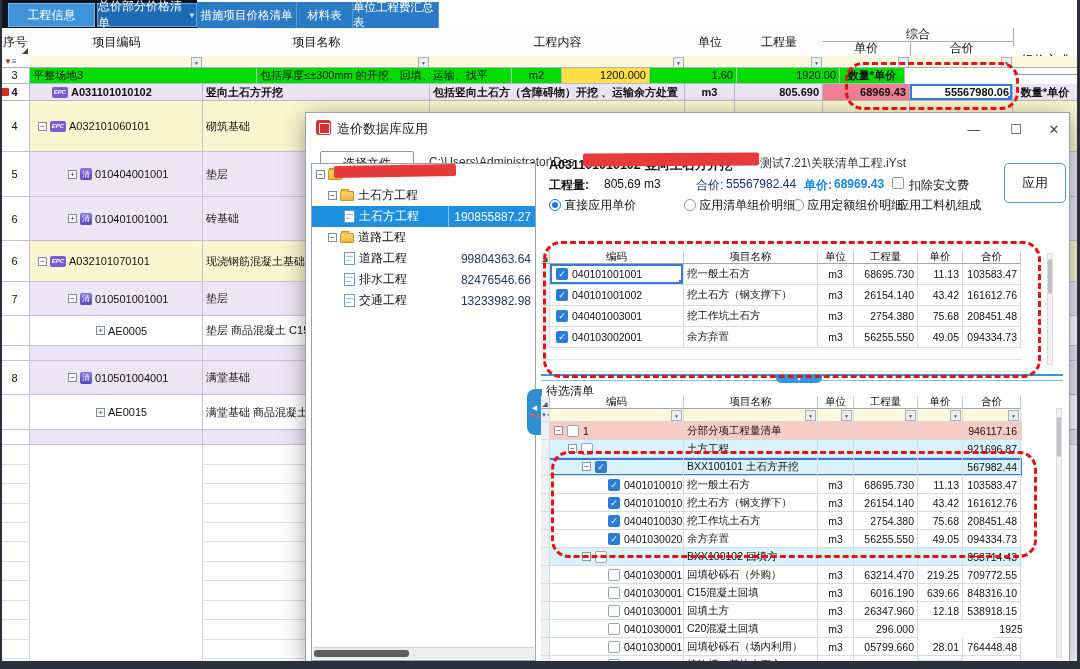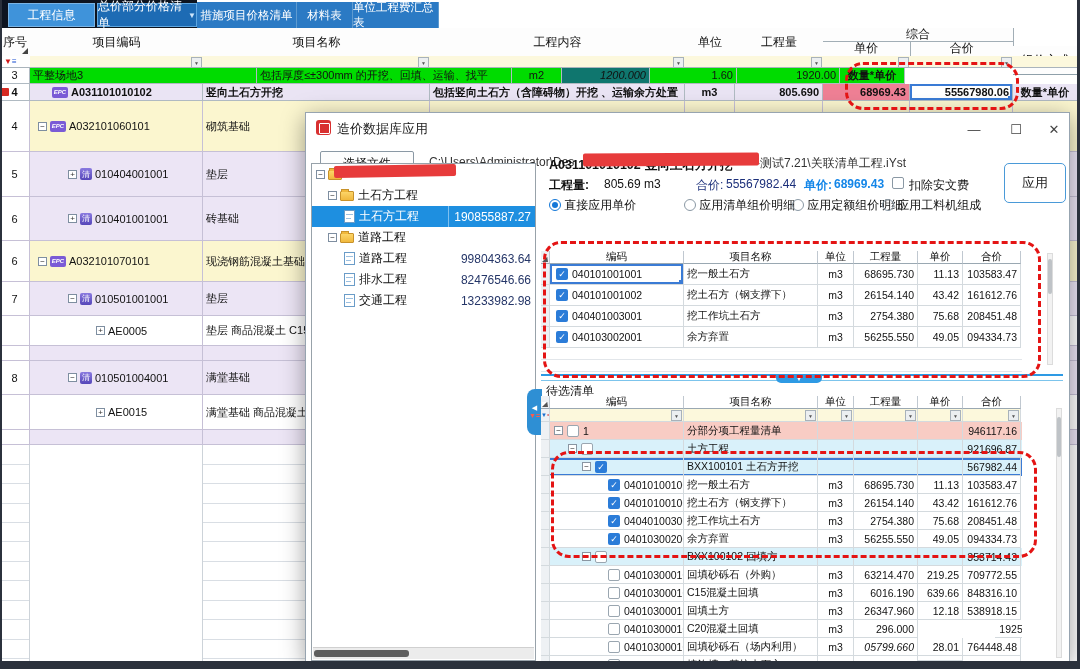--- a/index.html
+++ b/index.html
@@ -198,21 +198,21 @@
       </div>
       <div class="fcell" style="left: 1013px; width: 65px;"></div>
     </div>
 
   <div id="mrows">
       <div class="mrow abs" style="top: 67px;">
         <div class="mcell ctr seqcell" style="width: 30px;">3</div>
         <div class="mcell padl" style="width: 227px; background: rgb(0, 220, 0);">平整场地3</div>
         <div class="mcell padl" style="width: 255px; background: rgb(0, 220, 0);">包括厚度≤±300mm 的开挖、回填、运输、找平</div>
         <div class="mcell ctr" style="width: 50px; background: rgb(0, 220, 0);">m2</div>
-        <div class="mcell num" style="width: 88px; background: #0f766e; font-style: italic;">1200.000</div>
+        <div class="mcell num" style="width: 88px; background: #fde047;">1200.000</div>
         <div class="mcell num" style="width: 87px; background: rgb(0, 220, 0);">1.60</div>
         <div class="mcell num" style="width: 103px; background: rgb(0, 220, 0);">1920.00</div>
         <div class="mcell ctr" style="width: 65px; background: rgb(0, 220, 0); font-weight: bold;">数量*单价</div>
       </div>
       <div class="mrow abs" style="top: 84px; font-weight: bold;">
         <div class="mcell ctr seqcell" style="width: 30px;">4<div class="badge"></div></div>
         <div class="mcell" style="width: 173px; background: rgb(234, 228, 244); padding-left: 22px;">
           <div class="ic-epc">EPC</div>
           <div>A031101010102</div>
         </div>
@@ -703,21 +703,21 @@
           <div class="dcell num" style="flex: 0 0 58px; width: 58px; margin-left: 32px;">192580.56</div>
         </div>
         <div class="dtrow" style="height: 18px;">
           <div class="dcell rowhdr" style="flex: 0 0 9px;"></div>
           <div class="dcell " style="flex: 0 0 134px; width: 134px; padding-left: 58px;">
             <div class="ckb off"></div>
             <div style="overflow: hidden; white-space: nowrap; flex: 1 1 0%;">040103000105</div>
           </div>
           <div class="dcell padl" style="flex: 0 0 134px; width: 134px;">回填砂砾石（场内利用）</div>
           <div class="dcell ctr" style="flex: 0 0 36px; width: 36px;">m3</div>
-          <div class="dcell num" style="flex: 0 0 64px; width: 64px; font-style: italic;">05799.660</div>
+          <div class="dcell num" style="flex: 0 0 64px; width: 64px;">05799.660</div>
           <div class="dcell num" style="flex: 0 0 45px; width: 45px;">28.01</div>
           <div class="dcell num" style="flex: 0 0 58px; width: 58px;">764448.48</div>
         </div>
         <div class="dtrow" style="height: 18px;">
           <div class="dcell rowhdr" style="flex: 0 0 9px;"></div>
           <div class="dcell " style="flex: 0 0 134px; width: 134px; padding-left: 58px;">
             <div class="ckb off"></div>
             <div style="overflow: hidden; white-space: nowrap; flex: 1 1 0%;">040101003001</div>
           </div>
           <div class="dcell padl" style="flex: 0 0 134px; width: 134px;">挖沟槽、基坑土石方</div>

